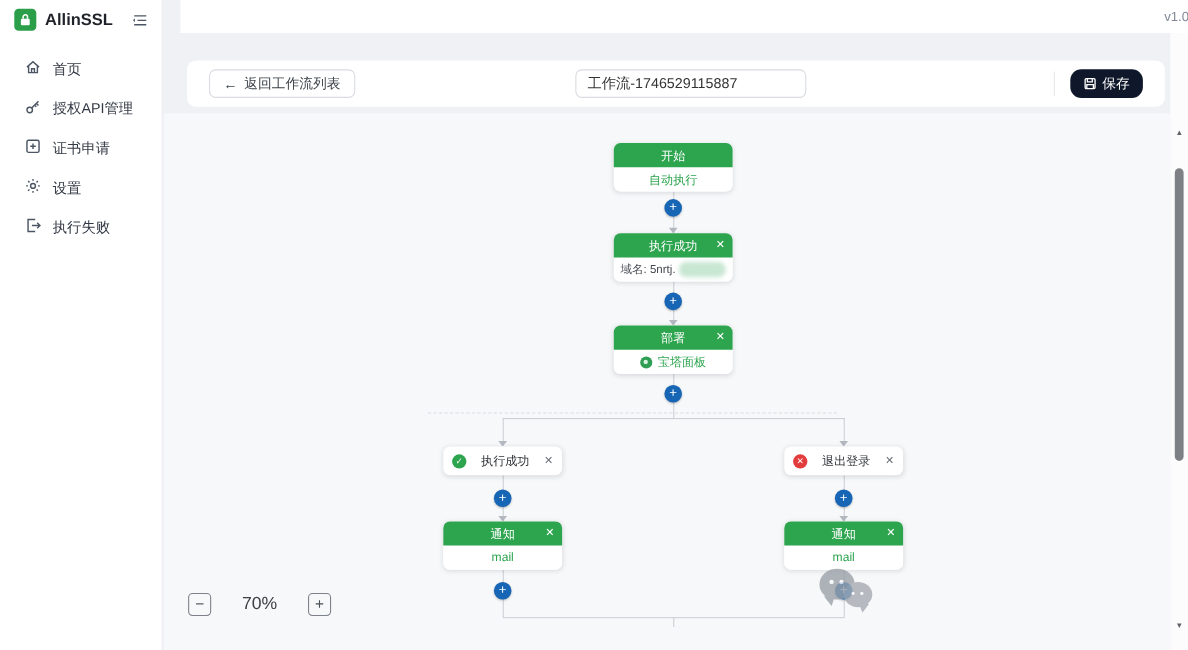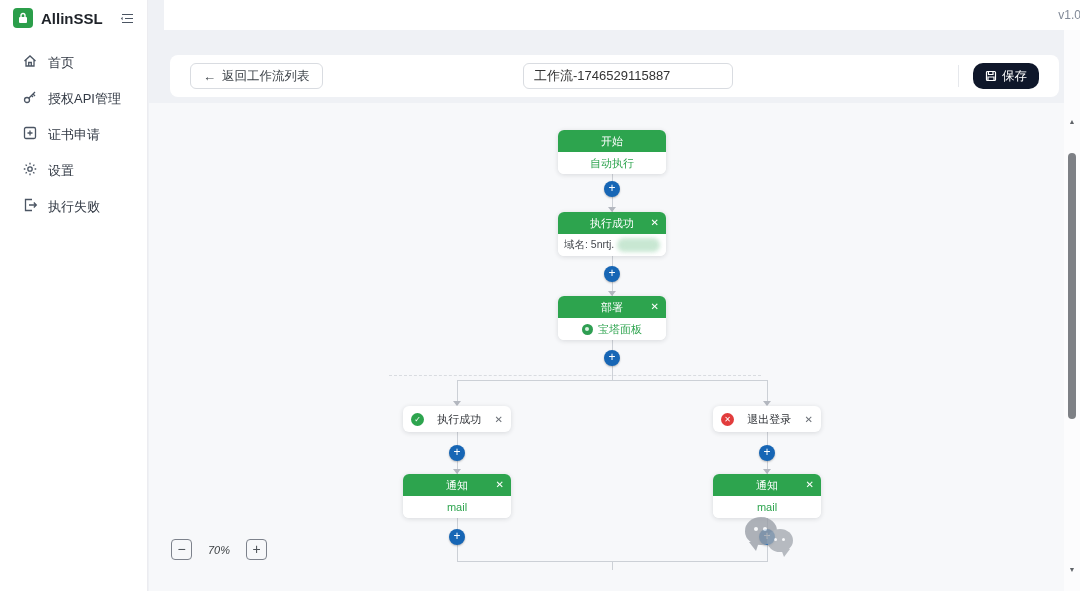--- a/index.html
+++ b/index.html
@@ -57,21 +57,21 @@
   .branch-node { position:absolute; width:108px; height:26px; background:#fff; border-radius:6px; box-shadow:0 1px 5px rgba(31,35,41,.14); display:flex; align-items:center; padding:0 8px; z-index:4; cursor:pointer; }
   .status-dot { width:13px; height:13px; border-radius:50%; color:#fff; font-size:8px; line-height:13px; text-align:center; flex:0 0 auto; }
   .status-dot.ok { background:#2da44e; }
   .status-dot.err { background:#e23c3c; }
   .branch-label { flex:1; text-align:center; font-size:11px; color:#2f3237; }
   .branch-close { color:#6b7077; font-size:10px; cursor:pointer; }
 
   
   .zoom-controls { position:absolute; left:22px; top:436px; display:flex; align-items:center; z-index:8; }
   .zoom-btn { width:21px; height:21px; border:1px solid #7d828c; border-radius:4px; background:#f7f8fa; color:#4b5056; font-size:14px; line-height:18px; text-align:center; cursor:pointer; }
-  .zoom-pct { font-size:11px; color:#3c4043; margin:0 16px;font-style:italic; }
+  .zoom-pct { font-size:16px; color:#3c4043; margin:0 28px; }
 
   
   .watermark { position:absolute; left:596px; top:412px; display:flex; align-items:center; z-index:9; pointer-events:none; }
   .wm-icon { position:relative; width:52px; height:46px; opacity:.8; }
   .wm-b1 { position:absolute; left:0; top:2px; width:32px; height:28px; background:#9ba0a8; border-radius:50% 50% 48% 48%; }
   .wm-b1::after { content:""; position:absolute; left:4px; bottom:-6px; width:0; height:0; border-left:7px solid transparent; border-right:3px solid transparent; border-top:9px solid #9ba0a8; }
   .wm-b2 { position:absolute; left:22px; top:14px; width:26px; height:23px; background:#a6abb2; border-radius:50%; }
   .wm-b2::after { content:""; position:absolute; right:3px; bottom:-5px; width:0; height:0; border-right:6px solid transparent; border-left:3px solid transparent; border-top:8px solid #a6abb2; }
   .wm-eye { position:absolute; width:4px; height:4px; border-radius:50%; background:#f7f8fa; }
   .wm-text { font-size:30px; color:#a3a8b0; letter-spacing:2px; margin-left:8px; white-space:nowrap; opacity:.9; }

